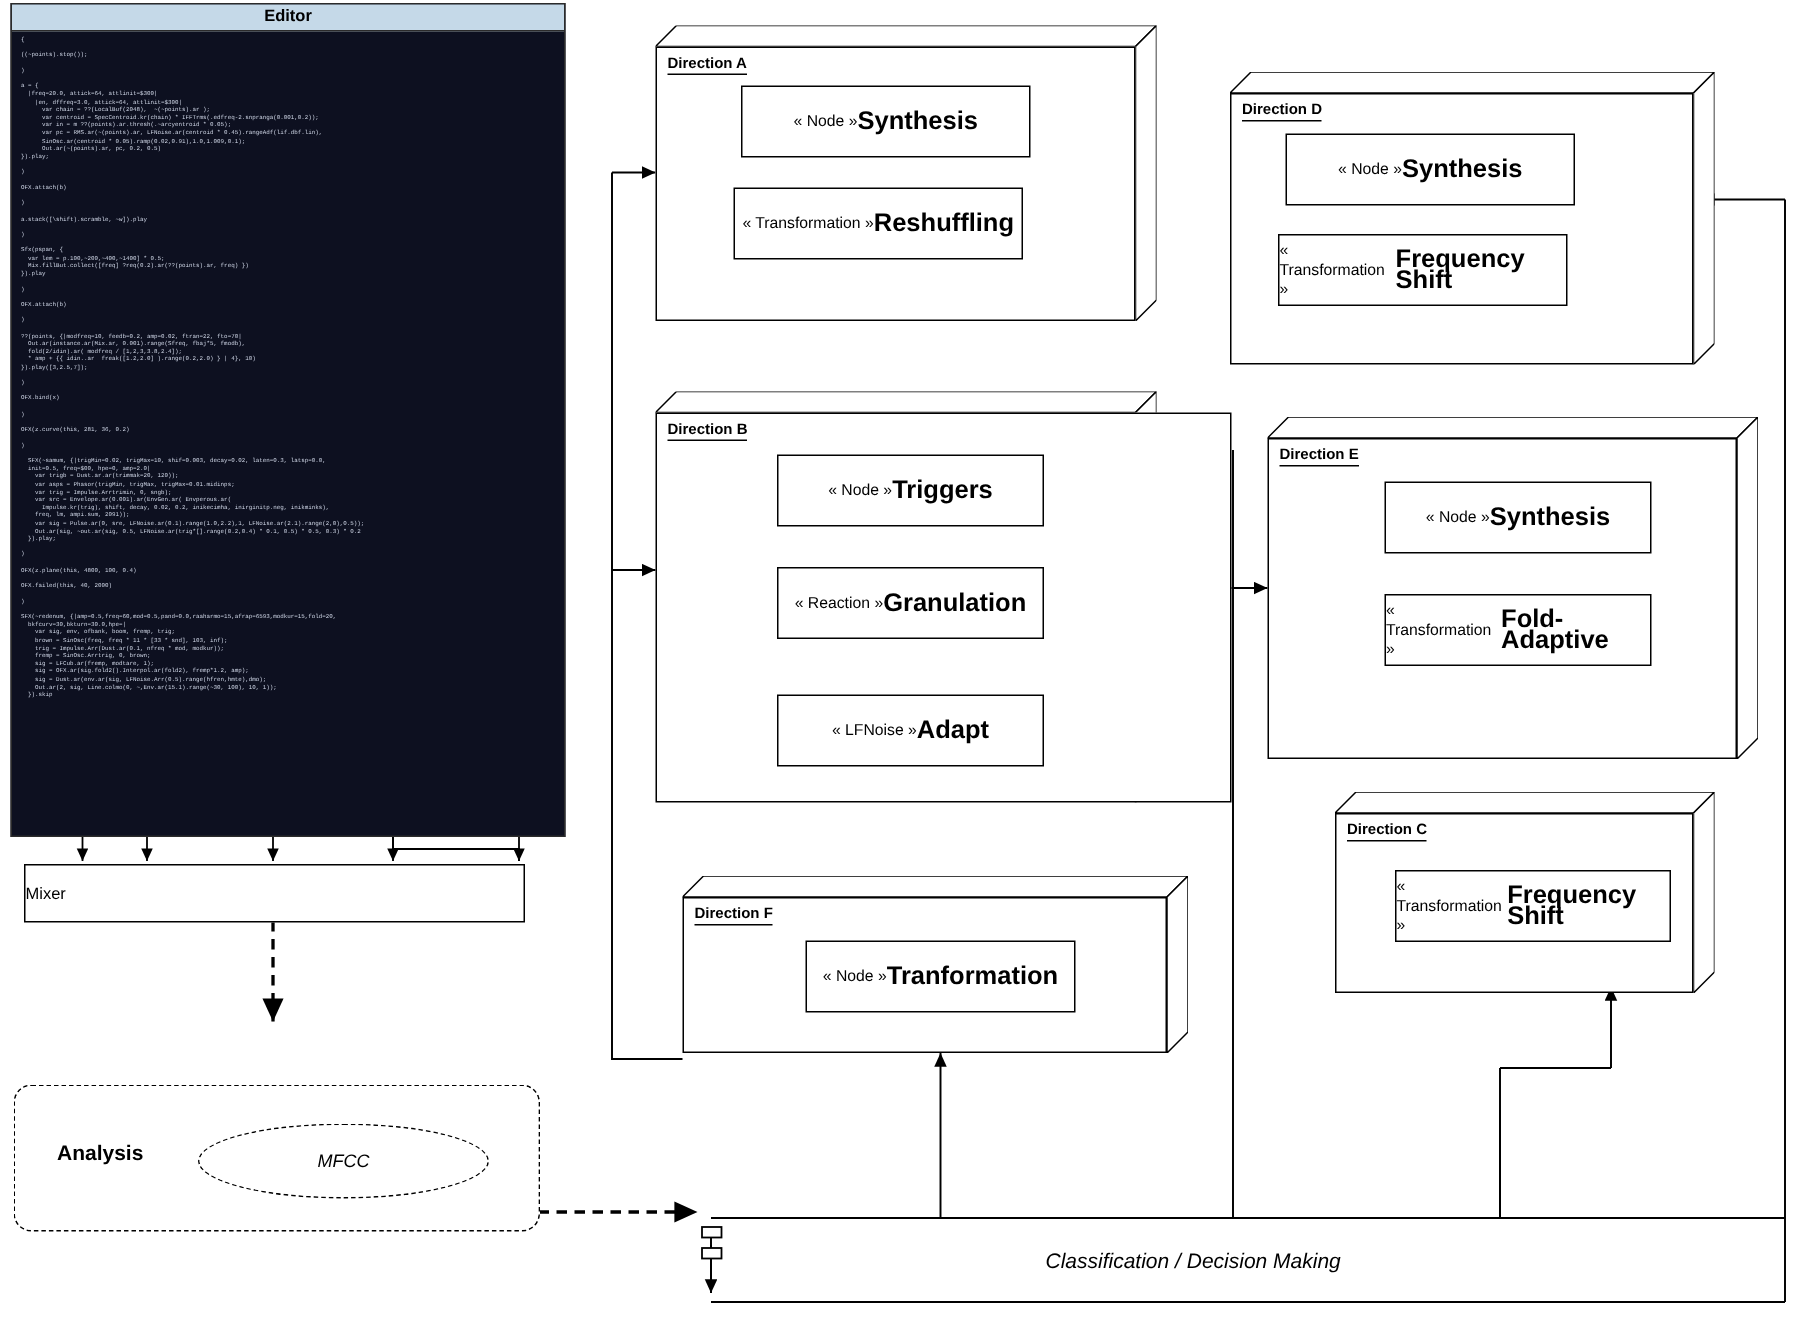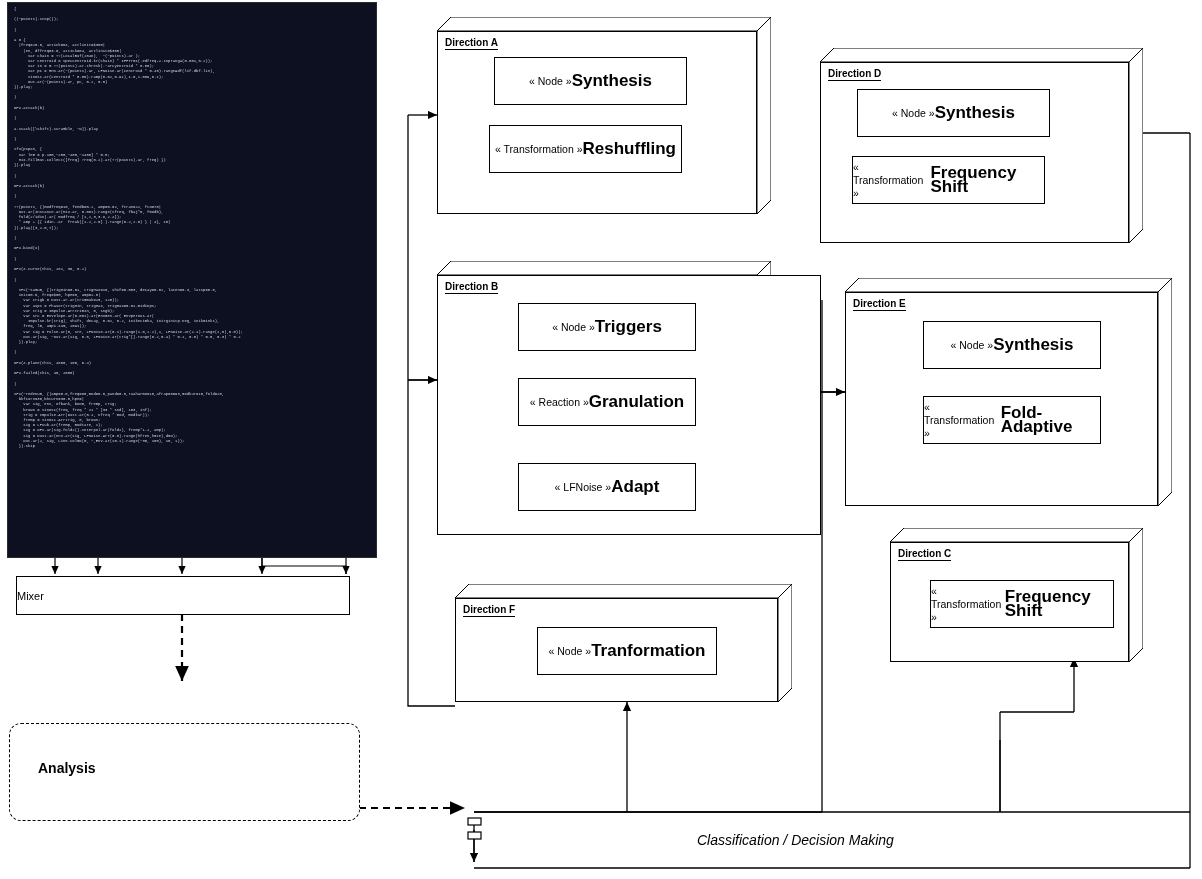--- a/index.html
+++ b/index.html
@@ -154,20 +154,21 @@
     <path d="M474,812 L1190,812"></path>
     <path d="M474,818 L474,862"></path>
     <path d="M474,830 L474,862" marker-end="url(#arrow)"></path>
   </g>
 
   <rect x="468" y="818" width="13" height="7" fill="#fff" stroke="#000" stroke-width="1.2"></rect>
   <rect x="468" y="832" width="13" height="7" fill="#fff" stroke="#000" stroke-width="1.2"></rect>
 </svg>
 
 <div class="abs" id="editor">
+  <div id="editor-title">Editor</div>
   <div id="code">{
 
 ((~points).stop());
 
 )
 
 a = {
   |freq=20.0, attick=64, attlinit=$300|
     |en, dffreq=3.0, attick=64, attlinit=$300|
       var chain = ??(LocalBuf(2048),  ~(~points).ar );
@@ -247,20 +248,23 @@
     Out.ar(2, sig, Line.colmo(0, ~,Env.ar(15.1).range(~30, 100), 10, 1));
   }).skip</div>
 </div>
 
 <div class="abs" id="mixer">
   <span>Mixer</span>
 </div>
 
 <div class="abs" id="analysis">
   <div id="analysis-label">Analysis</div>
+  <div id="mfcc">
+    <span>MFCC</span>
+  </div>
 </div>
 
 <div class="cube" style="left:437px;top:17px;width:334px;height:197px;">
   <div class="top">
     <svg width="334" height="197">
       <polygon points="0,14 14,0 334,0 320,14" fill="#fff" stroke="#000" stroke-width="1"></polygon>
       <polygon points="320,14 334,0 334,183 320,197" fill="#fff" stroke="#000" stroke-width="1"></polygon>
     </svg>
   </div>
   <div class="front"></div>

